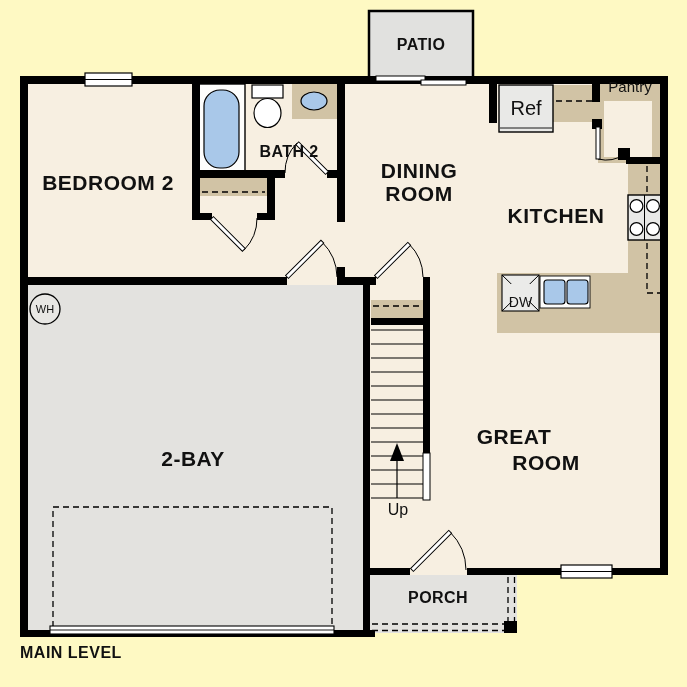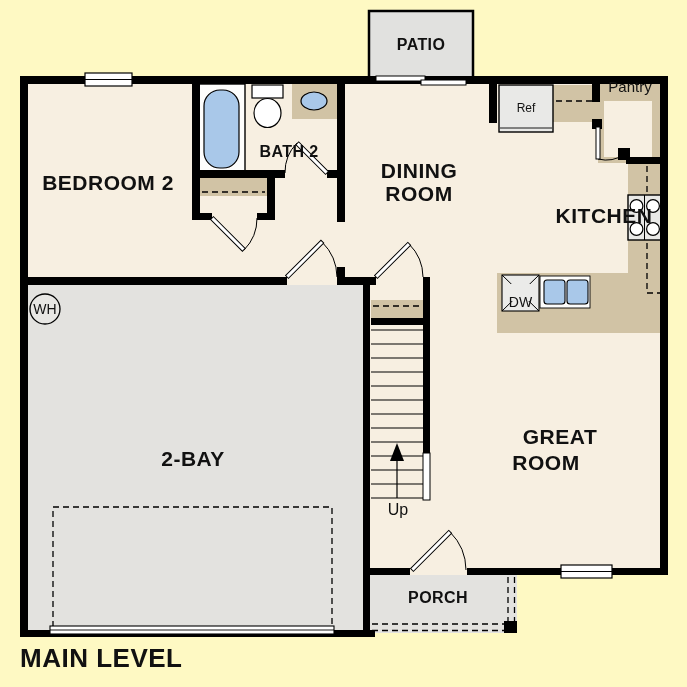--- a/index.html
+++ b/index.html
@@ -4,22 +4,22 @@
 <style>
   html,body{margin:0;padding:0;background:#ffffff;}
   #plan-root{position:relative;width:687px;height:687px;background:#fef9c3;overflow:hidden;
              font-family:"Liberation Sans", sans-serif;}
   #plan-svg{position:absolute;left:0;top:0;}
   .lbl{position:absolute;transform:translate(-50%,-50%);white-space:nowrap;color:#111;
        text-align:center;line-height:1;}
   .room{font-size:21px;font-weight:bold;letter-spacing:.5px;}
   .small-room{font-size:16px;font-weight:bold;letter-spacing:.4px;}
   .fixture{font-size:15px;font-weight:normal;}
-  .tiny{font-size:14px;font-weight:normal;text-align:center;}
-  .plan-title{font-size:26px;font-weight:bold;transform:none;letter-spacing:.5px;}
+  .tiny{font-size:11px;font-weight:normal;text-align:center;}
+  .plan-title{font-size:16px;font-weight:bold;transform:none;letter-spacing:.5px;}
 </style>
 </head>
 <body>
 
 <div id="plan-root">
 
 <svg id="plan-svg" width="687" height="687" viewBox="0 0 687 687">
 
   <g>
     <rect x="28" y="84" width="633" height="491" fill="#f7efe1"></rect>
@@ -193,25 +193,25 @@
 
     <rect x="423" y="453" width="7" height="47" fill="#fff" stroke="#000" stroke-width="1"></rect>
   </g>
 </svg>
 
 <div class="lbl small-room" style="left:421px;top:45px;">PATIO</div>
 <div class="lbl room" style="left:108px;top:182px;">BEDROOM 2</div>
 <div class="lbl small-room" style="left:289px;top:136px;margin-top:16px;">BATH 2</div>
 <div class="lbl room" style="left:419px;top:170px;">DINING</div>
 <div class="lbl room" style="left:419px;top:193px;">ROOM</div>
-<div class="lbl room" style="left:556px;top:215px;margin-left:48px;">KITCHEN</div>
+<div class="lbl room" style="left:556px;top:215px;">KITCHEN</div>
 <div class="lbl fixture" style="left:630px;top:86px;">Pantry</div>
-<div class="lbl fixture" style="left:526px;top:108px;font-size:12px;">Ref</div>
+<div class="lbl fixture" style="left:526px;top:108px;font-size:20px;">Ref</div>
 <div class="lbl fixture" style="left:520.5px;top:293px;font-size:14px;margin-top:9px;">DW</div>
-<div class="lbl room" style="left:560px;top:436px;">GREAT</div>
+<div class="lbl room" style="left:514px;top:436px;">GREAT</div>
 <div class="lbl room" style="left:546px;top:462px;">ROOM</div>
 <div class="lbl room" style="left:193px;top:458px;">2-BAY</div>
 <div class="lbl fixture" style="left:398px;top:510px;font-size:16px;">Up</div>
 <div class="lbl tiny" style="left:45px;top:309px;">WH</div>
 <div class="lbl small-room" style="left:438px;top:598px;">PORCH</div>
 <div class="lbl plan-title" style="left:20px;top:645px;">MAIN LEVEL</div>
 
 </div>
 
 </body></html>

